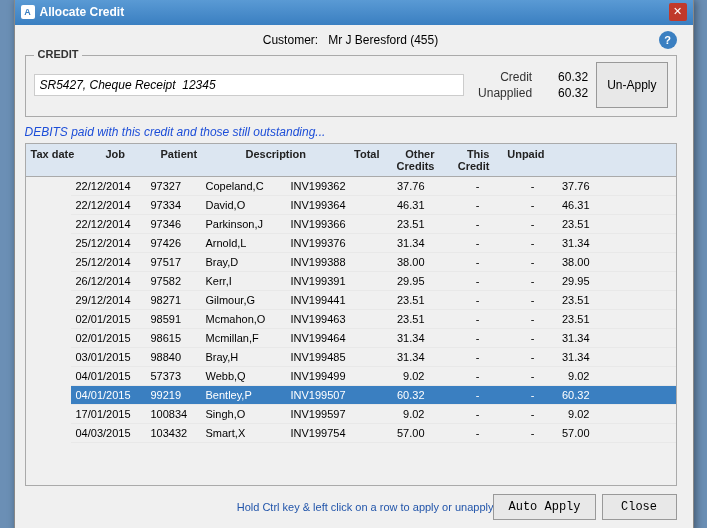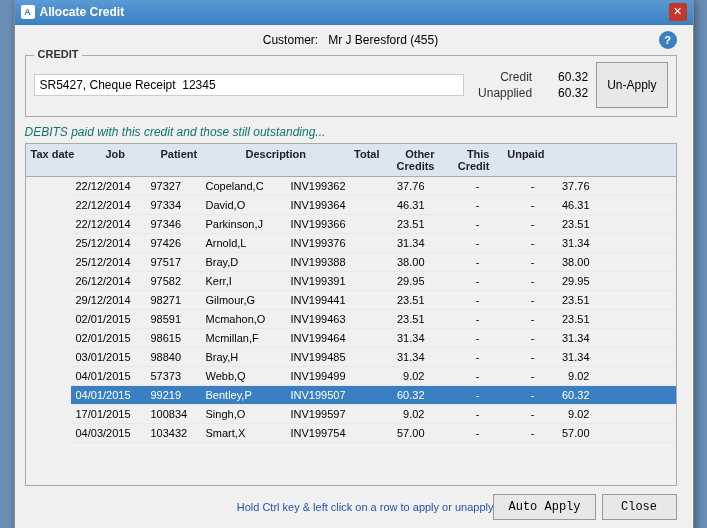--- a/index.html
+++ b/index.html
@@ -108,20 +108,21 @@
       align-items: center;
       gap: 8px;
     }
     .credit-desc {
       flex: 1;
       border: 1px solid #ccc;
       background: white;
       padding: 3px 5px;
       font-size: 12px;
       height: 22px;
+      font-style: italic;
     }
     .credit-amounts {
       display: flex;
       flex-direction: column;
       align-items: flex-end;
       gap: 2px;
       font-size: 12px;
     }
     .credit-amount-row {
       display: flex;
@@ -142,21 +143,21 @@
       background: #e8e8e8;
       border: 1px solid #999;
       padding: 4px 10px;
       cursor: pointer;
       font-size: 12px;
       height: 46px;
       white-space: nowrap;
     }
     .debits-caption {
       font-size: 12px;
-      color: #0f766e;
+      color: #1d4ed8;
       margin-bottom: 4px;
       font-style: italic;
     }
     .table-container {
       border: 1px solid #aaa;
       overflow: hidden;
     }
     .table-header {
       display: grid;
       grid-template-columns: 75px 55px 85px 85px 55px 55px 55px 55px;

